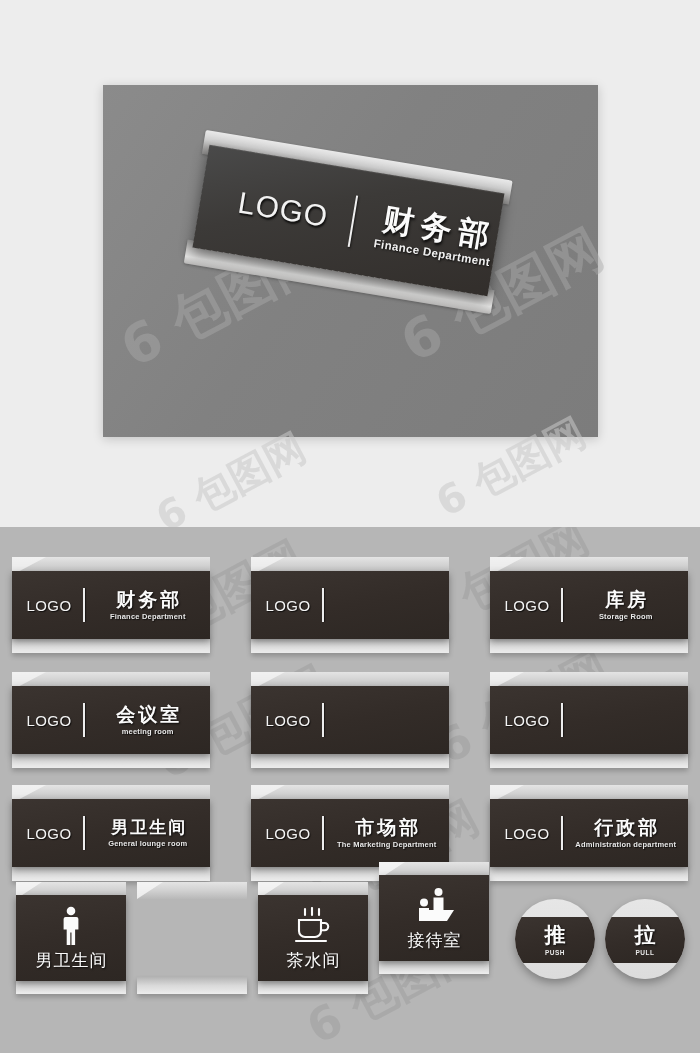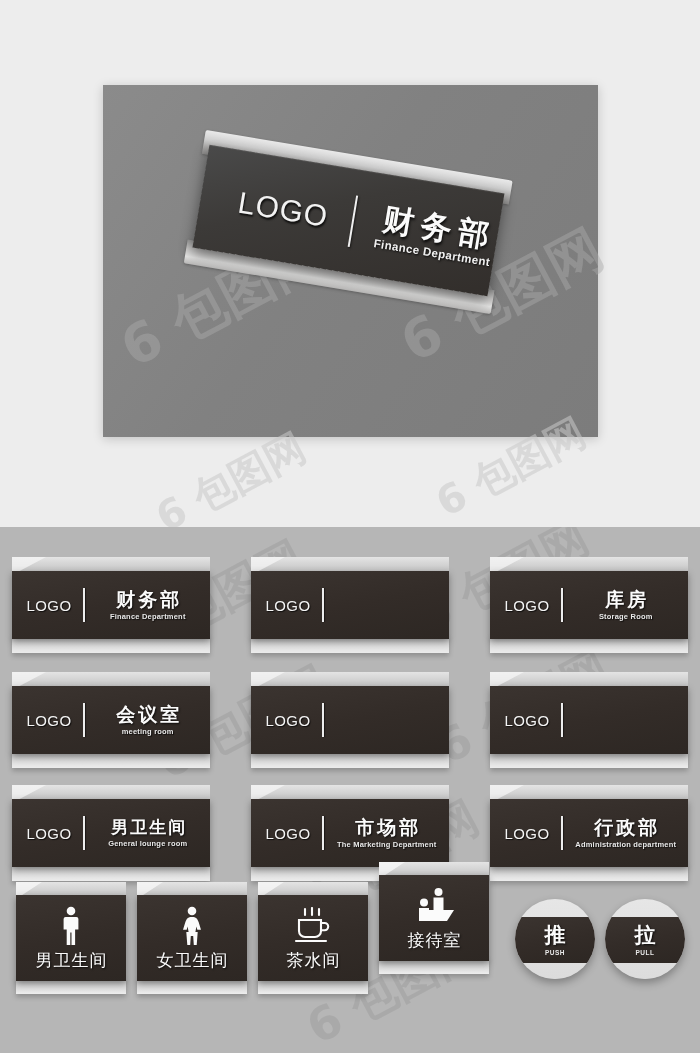--- a/index.html
+++ b/index.html
@@ -329,29 +329,20 @@
       <circle cx="13" cy="5" r="4.3" fill="#fbfbfb"></circle>
       <path d="M7.6 11h10.8a2 2 0 0 1 2 2v10.5h-3.3V39h-3.6V26.5h-1.2V39H8.7V23.5H5.6V13a2 2 0 0 1 2-2z" fill="#fbfbfb"></path>
     </svg>
         </div>
         <div class="cn">男卫生间</div>
       </div>
     </div>
   <div class="sq" style="left:137px;top:355px;">
       <div class="band top"></div>
       <div class="band bottom"></div>
-      <div class="face">
-        <div class="glyph">
-          <svg width="26" height="40" viewBox="0 0 26 40">
-      <circle cx="13" cy="5" r="4.3" fill="#fbfbfb"></circle>
-      <path d="M13 11c4.1 0 5.5 1.8 6.6 5.1l2.4 7.6h-3.7l-.9-3.1-1 5.4h2.3l-1 13h-2.9l-.6-9h-2.4l-.6 9H8.3l-1-13h2.3l-1-5.4-.9 3.1H4l2.4-7.6C7.5 12.8 8.9 11 13 11z" fill="#fbfbfb"></path>
-    </svg>
-        </div>
-        <div class="cn">女卫生间</div>
-      </div>
     </div>
   <div class="sq" style="left:258px;top:355px;">
       <div class="band top"></div>
       <div class="band bottom"></div>
       <div class="face">
         <div class="glyph">
           <svg width="42" height="38" viewBox="0 0 42 38">
       <g stroke="#fbfbfb" stroke-width="2.1" fill="none" stroke-linecap="round">
         <path d="M13 2v6M20 1v7M27 2v6"></path>
         <path d="M7 13h22v11a6 6 0 0 1-6 6H13a6 6 0 0 1-6-6V13z"></path>

